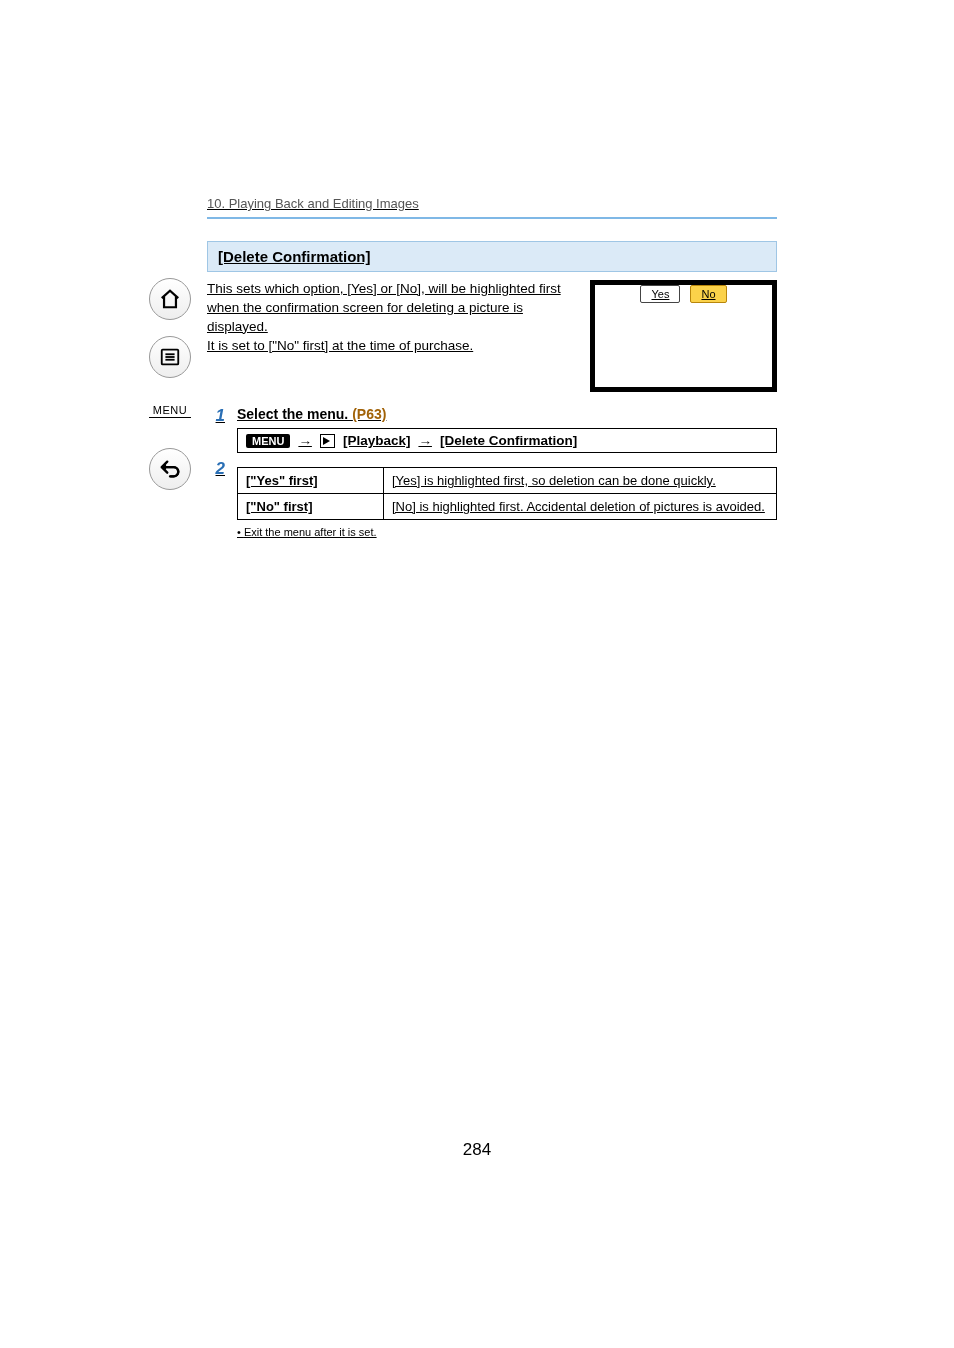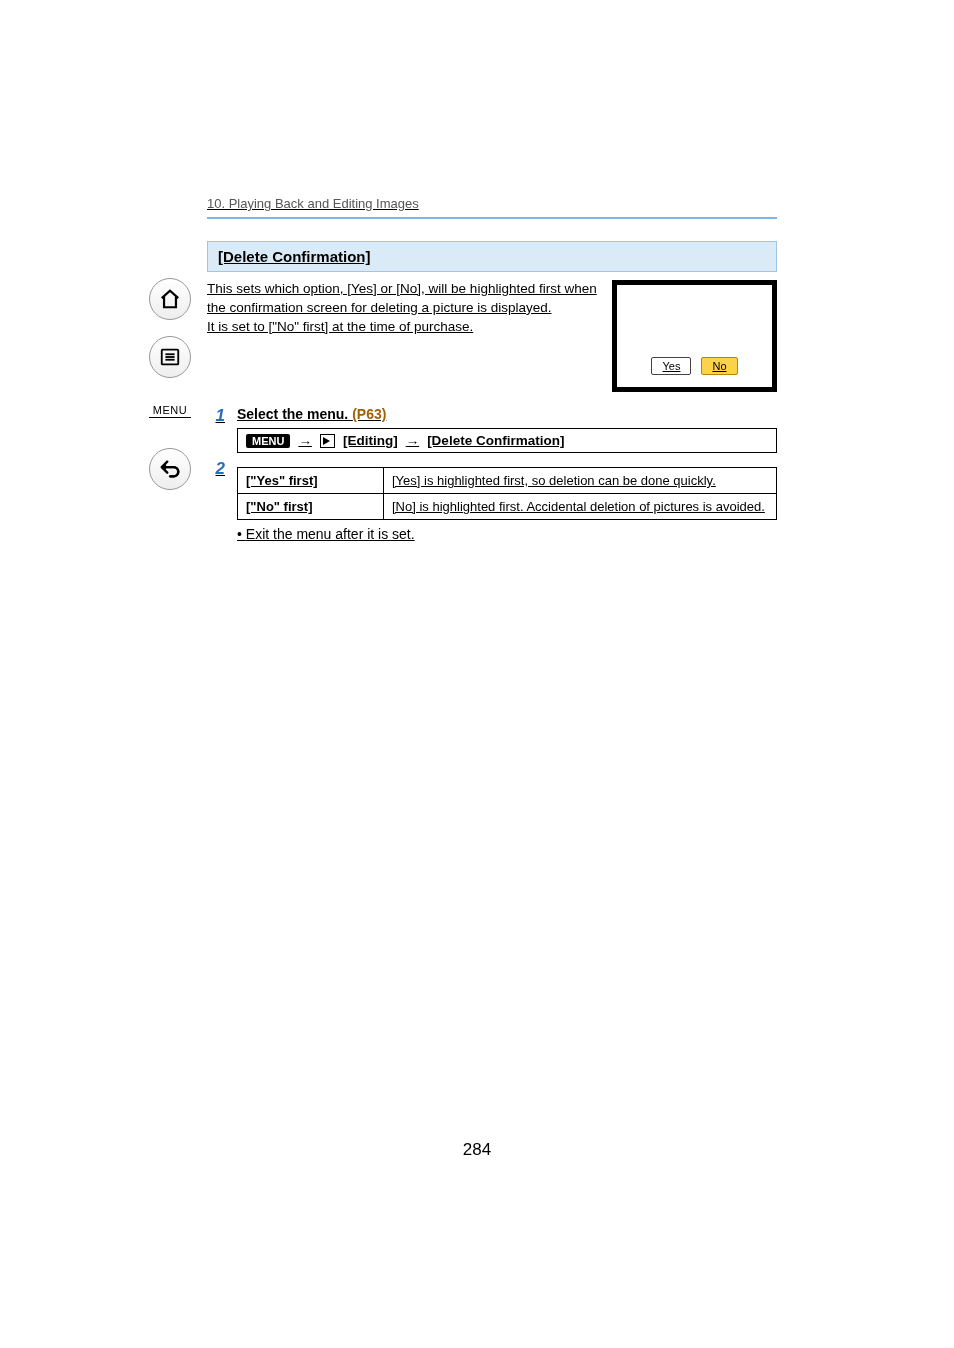--- a/index.html
+++ b/index.html
@@ -15,41 +15,41 @@
   .main { position: absolute; left: 207px; top: 196px; width: 570px; text-decoration: underline; }
   .chapter { font-size: 13px; color: #555; margin-bottom: 6px; }
   .chapter-rule { height: 2px; background: #7fb8e6; margin-bottom: 22px; }
 
   .section-hdr { background: #dbeaf7; border: 1px solid #9fc6e5; padding: 6px 10px; font-weight: bold; font-size: 15px; color: #000; margin-bottom: 8px; }
 
   .body-row { display: flex; gap: 8px; }
   .body-text { flex: 1; font-size: 13.5px; line-height: 1.4; color: #000; }
 
   
-  .screen { width: 165px; height: 112px; border: 5px solid #000; background: #fff; display: flex; align-items: flex-end; justify-content: center; padding-bottom: 12px; gap: 10px; }
+  .screen { width: 187px; height: 112px; border: 5px solid #000; background: #fff; display: flex; align-items: flex-start; justify-content: center; padding-bottom: 12px; gap: 10px; }
   .dlg-btn { font-size: 11px; padding: 2px 10px; border: 1px solid #444; border-radius: 2px; background: #fff; }
-  .dlg-btn.hl { background: #fbd24a; border: 1px solid #b8860b; margin-top: 36px; }
+  .dlg-btn.hl { background: #fbd24a; border: 1px solid #b8860b; }
 
   .steps { margin-top: 14px; }
   .step { display: flex; align-items: flex-start; gap: 12px; margin-bottom: 6px; }
   .step-num { width: 18px; font-size: 17px; font-weight: bold; font-style: italic; color: #2a6fb5; text-align: right; flex-shrink: 0; }
   .step-body { flex: 1; }
   .step-title { font-weight: bold; font-size: 14px; }
   .link { color: #a16207; font-weight: bold; }
 
   .menu-path { border: 1px solid #000; padding: 4px 8px; margin-top: 6px; display: flex; align-items: center; gap: 8px; font-weight: bold; font-size: 13.5px; }
   .menu-badge { background: #000; color: #fff; font-size: 11px; padding: 1px 6px; border-radius: 2px; font-weight: bold; }
   .play-icon-box { display:inline-flex; align-items:center; border:1px solid #000; padding:0 4px 0 2px; height:14px; }
   .play-tri { width:0; height:0; border-left:7px solid #000; border-top:4px solid transparent; border-bottom:4px solid transparent; }
 
   .option-table { width: 100%; border-collapse: collapse; margin-top: 8px; }
   .option-table td { border: 1px solid #000; padding: 5px 8px; font-size: 13px; vertical-align: top; }
   .option-table td.key { font-weight: bold; width: 146px; }
 
-  .note { font-size: 14px; margin-top: 2px; margin-left: 30px; }
+  .note { font-size: 11px; margin-top: 2px; margin-left: 30px; }
   .note::before { content: "• "; }
 
   .pagenum { position: absolute; left: 0; right: 0; top: 1140px; text-align: center; font-size: 17px; }
 </style>
 </head>
 <body>
 
 <div class="page">
 
   <div class="sidenav">
@@ -99,21 +99,21 @@
         <div class="step-body">
           <div class="step-title">
             <span>Select the menu. </span><span class="link">(P63)</span>
           </div>
           <div class="menu-path">
             <span class="menu-badge">MENU</span>
             <span>→</span>
             <span class="play-icon-box">
                 <span class="play-tri"></span>
               </span>
-            <span> [Editing] </span>
+            <span> [Playback] </span>
             <span>→</span>
             <span> [Delete Confirmation]</span>
           </div>
         </div>
       </div>
 
       <div class="step">
         <div class="step-num">2</div>
         <div class="step-body">
           <table class="option-table">

